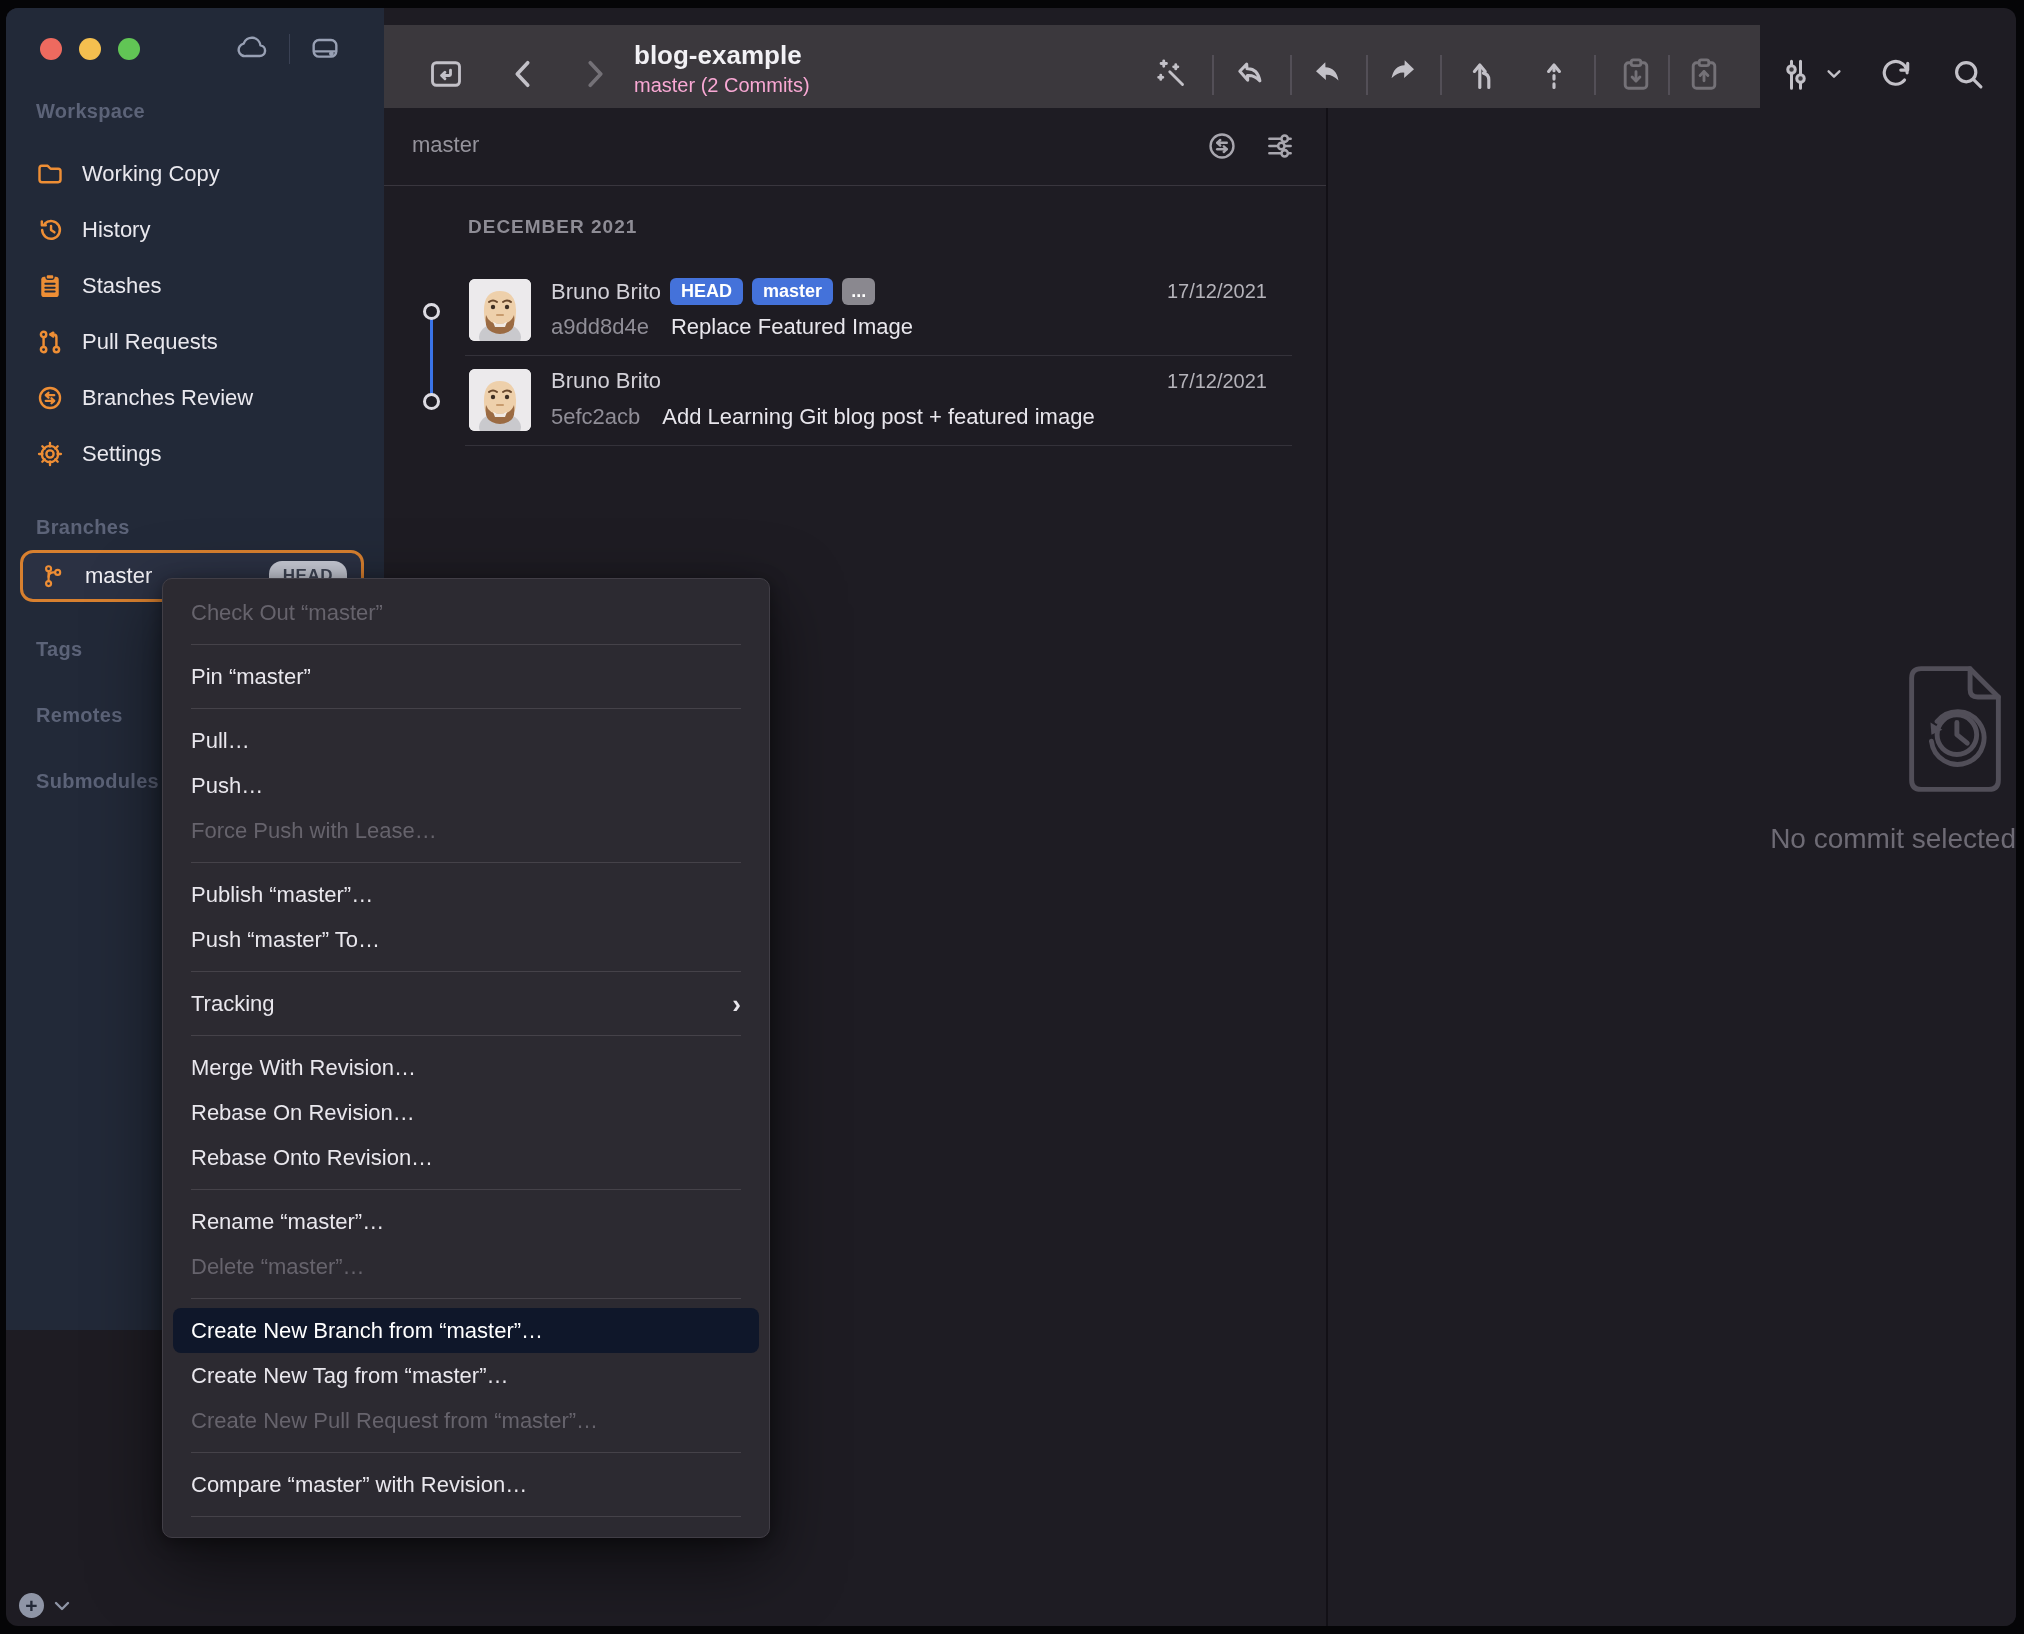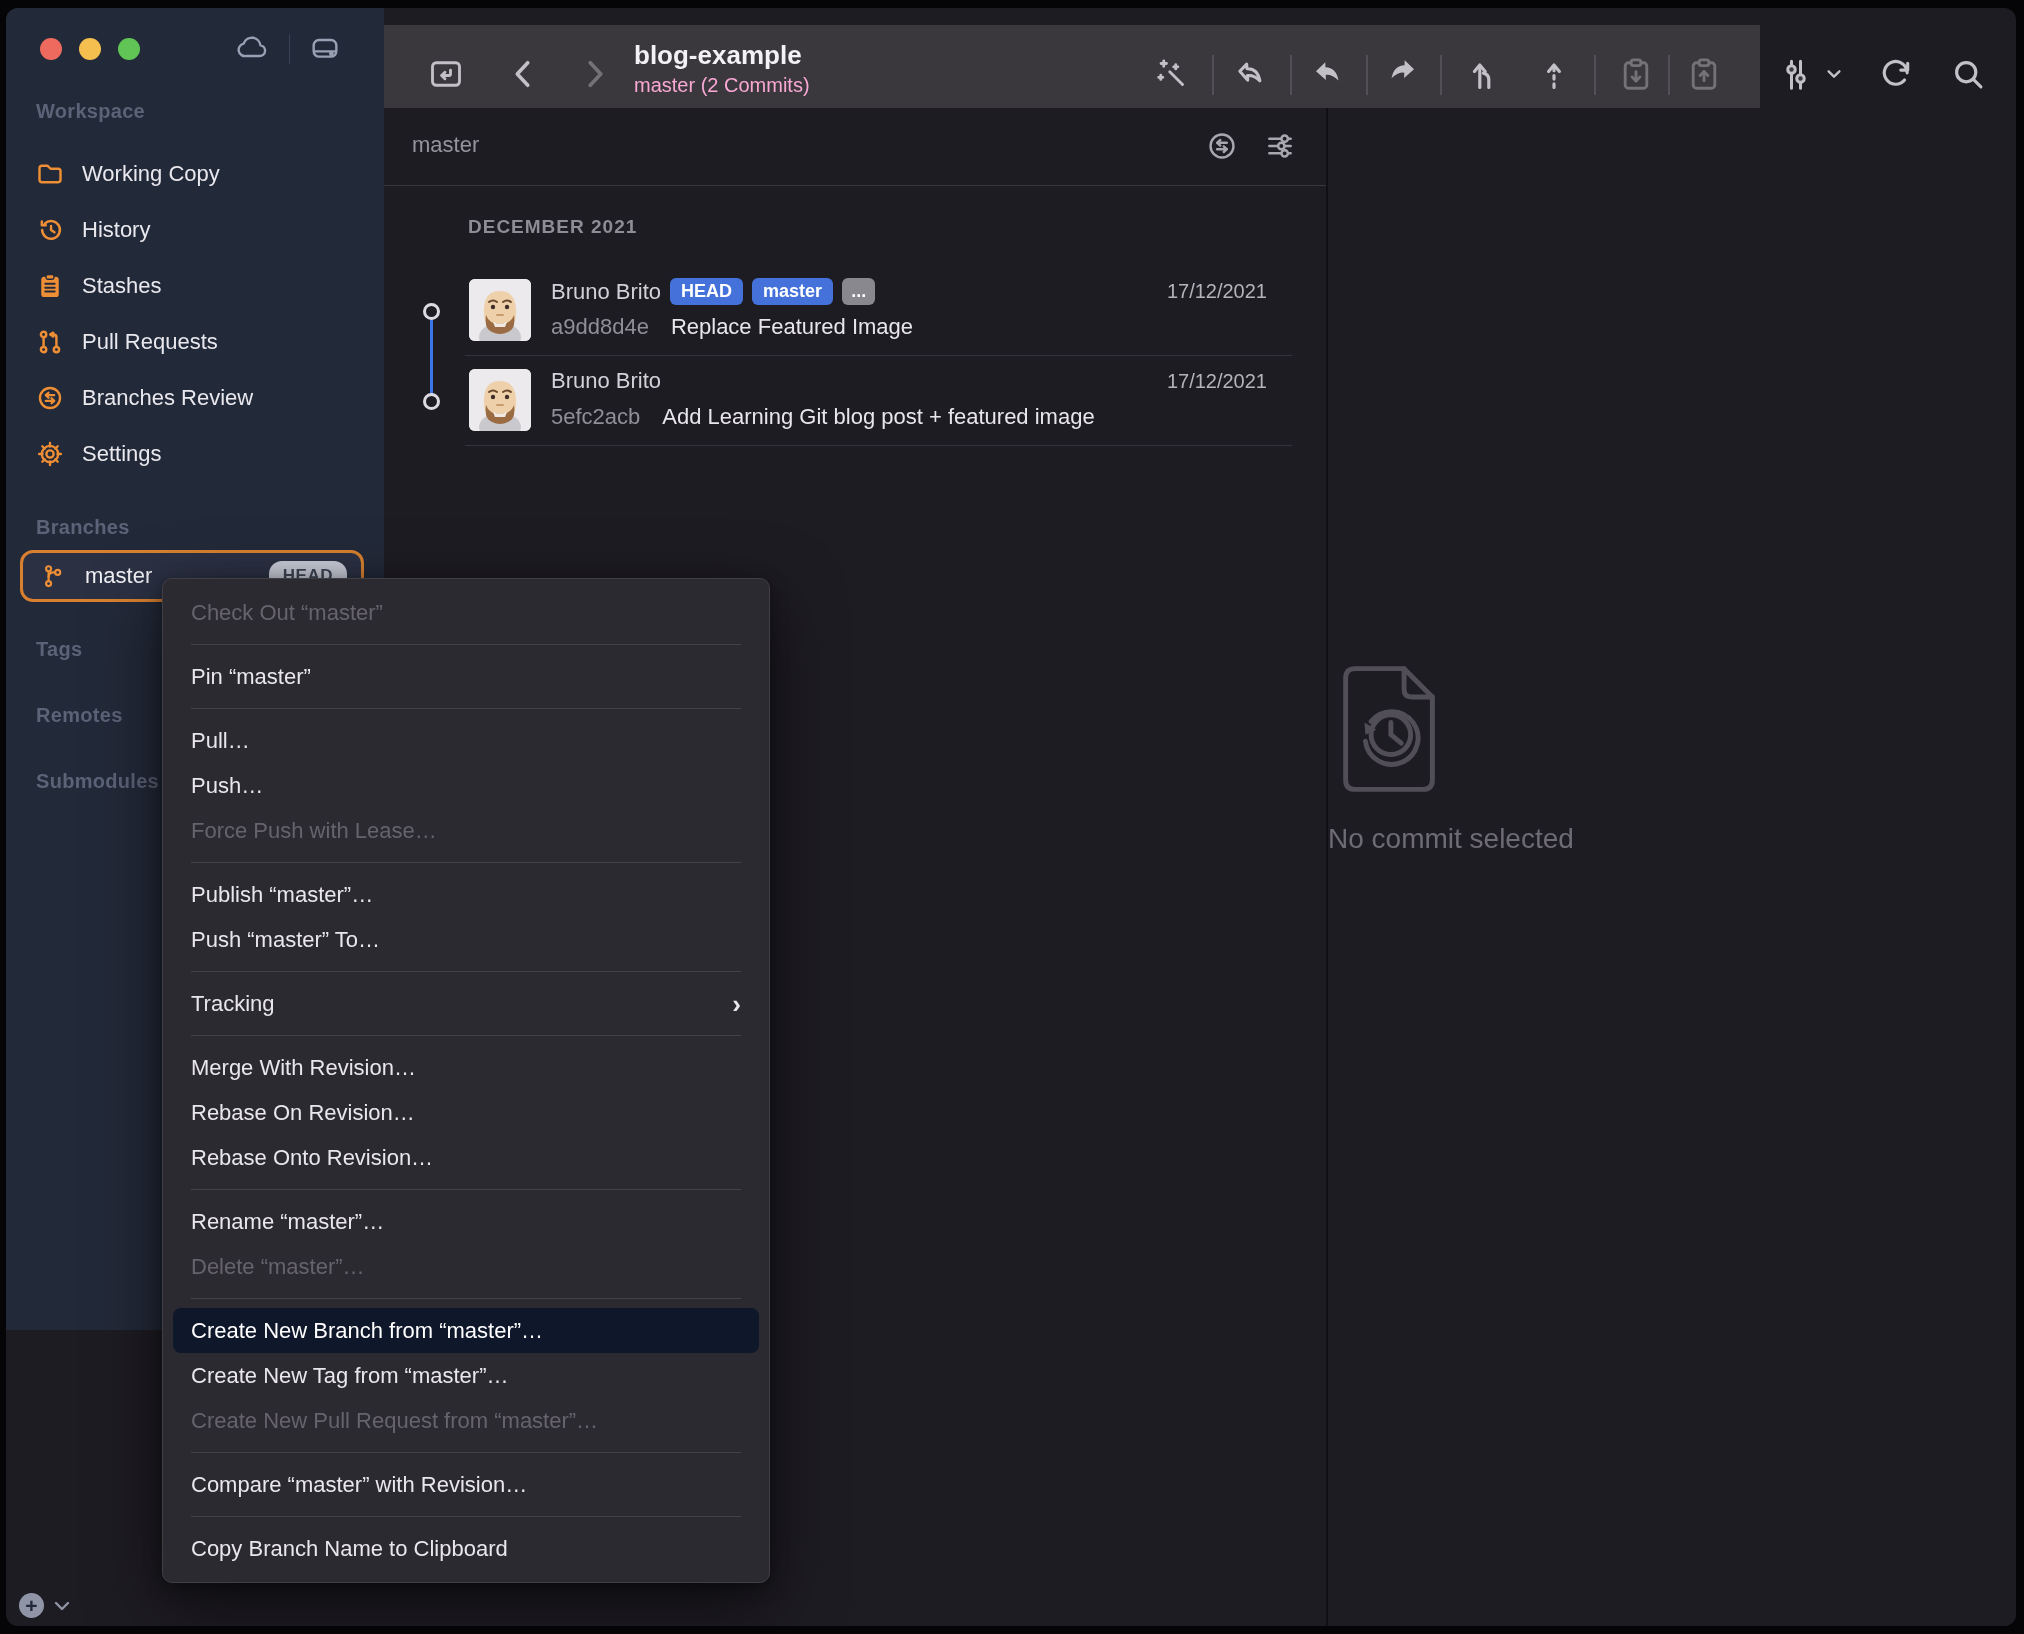--- a/index.html
+++ b/index.html
@@ -55,21 +55,21 @@
   .c-date{margin-left:auto;color:#b5b3ba;font-size:20px;padding-right:4px;}
   .c-line2{position:absolute;left:86px;top:48px;display:flex;gap:22px;}
   .c-hash{color:#908e97;font-size:22px;}
   .c-msg{color:#e8e6ec;font-size:22px;}
   #graph-line{position:absolute;left:46px;top:203px;width:3px;height:90px;background:#3a74e8;}
   .graph-node{position:absolute;left:39px;width:17px;height:17px;border-radius:50%;
     background:#1e1c23;border:3px solid #dddbe2;box-sizing:border-box;}
 
   
   #detail{left:1320px;top:100px;width:690px;height:1518px;background:#1e1c23;border-left:2px solid #121016;box-sizing:border-box;}
-  #empty{position:absolute;left:0;top:555px;width:100%;display:flex;flex-direction:column;align-items:flex-start;gap:28px;}
+  #empty{position:absolute;left:0;top:555px;width:100%;display:flex;flex-direction:column;align-items:flex-end;gap:28px;}
   #empty svg{width:122px;height:132px;color:#514e58;}
   #empty-msg{color:#6e6b75;font-size:28px;}
 
   
   #menu{left:156px;top:570px;width:608px;background:#2c2a31;border:1px solid #413e46;border-radius:10px;
     box-shadow:0 24px 70px rgba(0,0,0,.55), 0 4px 18px rgba(0,0,0,.4);padding:11px 0;z-index:10;box-sizing:border-box;}
   .mi{height:45px;margin:0 10px;padding:0 18px;border-radius:8px;display:flex;align-items:center;
     color:#e9e7ed;font-size:22px;white-space:nowrap;}
   .mi.disabled{color:#66636c;}
   .mi.hl{background:#0f172a;color:#ffffff;}
@@ -397,16 +397,15 @@
     <div class="msep"></div>
     <div class="mi">Rename “master”…</div>
     <div class="mi disabled">Delete “master”…</div>
     <div class="msep"></div>
     <div class="mi hl">Create New Branch from “master”…</div>
     <div class="mi">Create New Tag from “master”…</div>
     <div class="mi disabled">Create New Pull Request from “master”…</div>
     <div class="msep"></div>
     <div class="mi">Compare “master” with Revision…</div>
     <div class="msep"></div>
-    <div class="mi">Copy Branch Name to Clipboard</div>
   </div>
 
 </div>
 
 </body></html>

